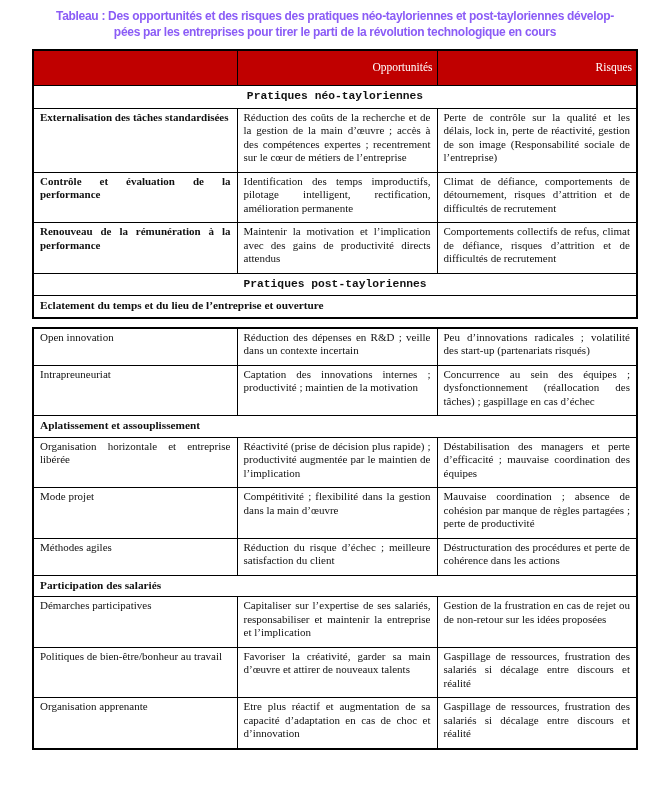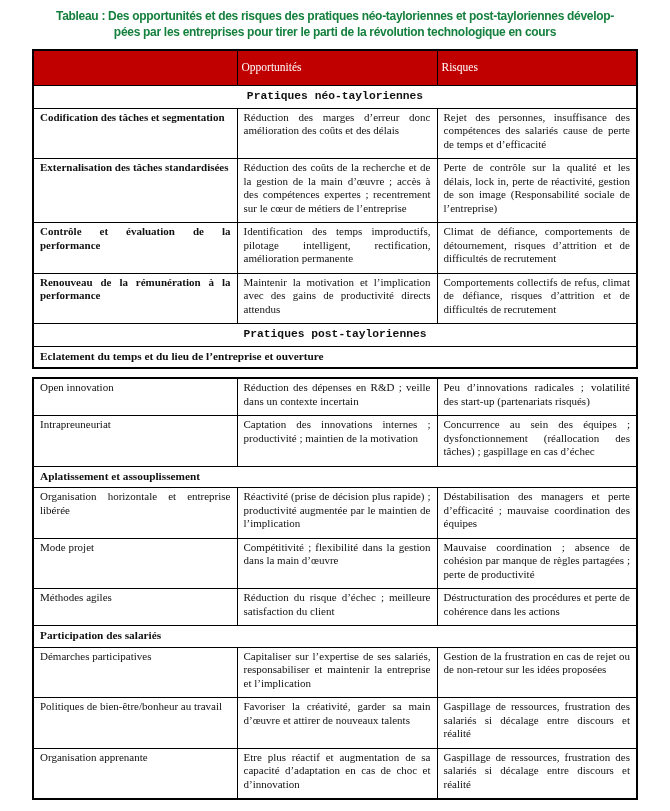--- a/index.html
+++ b/index.html
@@ -16,21 +16,21 @@
     width: 670px;
     padding-top: 6px;
     box-sizing: border-box;
   }
   .doc-title {
     font-family: "Liberation Sans", sans-serif;
     font-weight: bold;
     font-size: 12px;
     letter-spacing: -0.3px;
     line-height: 16px;
-    color: #15803d;
+    color: #8b5cf6;
     text-align: center;
     margin: 2px 8px 9px 8px;
   }
   .doc-title .title-line { display: block; white-space: nowrap; }
 
   table.doc-table {
     width: 604px;
     margin: 0 auto;
     border-collapse: collapse;
     table-layout: fixed;
@@ -41,21 +41,21 @@
   table.doc-table td {
     border: 1px solid #000000;
     vertical-align: top;
     padding: 2px 6px 7px 6px;
     text-align: justify;
     overflow: hidden;
   }
   tr.head-row td {
     background: #c00000;
     color: #ffffff;
-    text-align: left;
+    text-align: right;
     vertical-align: middle;
     font-size: 11.5px;
     height: 30px;
     padding: 2px 4px;
   }
   tr.section-row td {
     text-align: center;
     font-weight: bold;
     font-size: 11.3px;
     padding: 4px 6px;
@@ -91,25 +91,20 @@
       <tr class="head-row">
         <td class="label-cell"></td>
         <td>Opportunités</td>
         <td>Risques</td>
       </tr>
 
       <tr class="section-row">
         <td colspan="3">Pratiques néo-tayloriennes</td>
       </tr>
 
-      <tr class="bold-label">
-        <td class="label-cell">Codification des tâches et segmentation</td>
-        <td>Réduction des marges d’erreur donc amélioration des coûts et des délais</td>
-        <td>Rejet des personnes, insuffisance des compétences des salariés cause de perte de temps et d’efficacité</td>
-      </tr>
       <tr class="bold-label">
         <td class="label-cell">Externalisation des tâches standardisées</td>
         <td>Réduction des coûts de la recherche et de la gestion de la main d’œuvre ; accès à des compétences expertes ; recentrement sur le cœur de métiers de l’entreprise</td>
         <td>Perte de contrôle sur la qualité et les délais, lock in, perte de réactivité, gestion de son image (Responsabilité sociale de l’entreprise)</td>
       </tr>
       <tr class="bold-label">
         <td class="label-cell">Contrôle et évaluation de la performance</td>
         <td>Identification des temps improductifs, pilotage intelligent, rectification, amélioration permanente</td>
         <td>Climat de défiance, comportements de détournement, risques d’attrition et de difficultés de recrutement</td>
       </tr>

